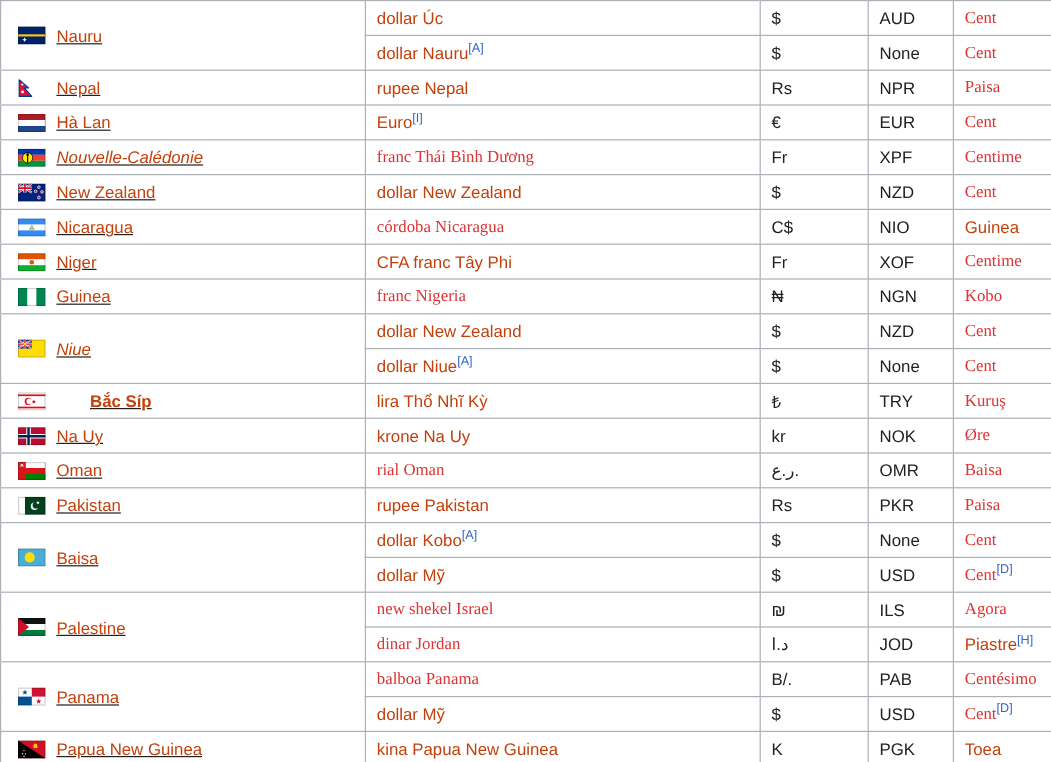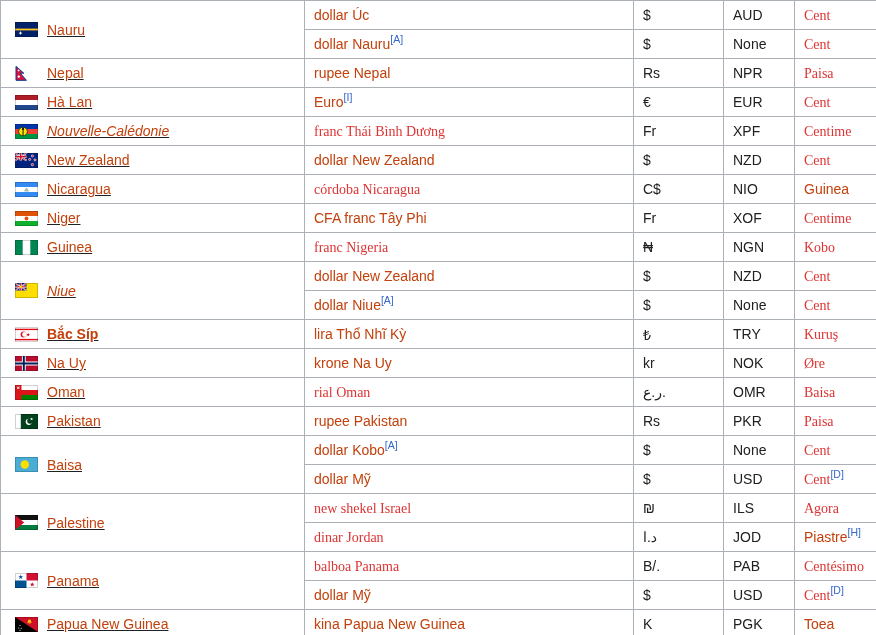--- a/index.html
+++ b/index.html
@@ -19,21 +19,21 @@
   td.c-country{padding-left:14px;}
   .country-inner{display:flex;align-items:center;text-decoration:underline;}
   .flag{display:inline-block;width:23px;height:15px;margin-right:9px;flex:0 0 auto;line-height:0;}
   .flag svg{display:block;}
   .flag.bordered svg{outline:1px solid rgba(0,0,0,.18);outline-offset:-1px;}
   a.lnk{text-decoration:none;cursor:pointer;}
   .blue{color:#c2410c;}
   .red{color:#dd3333;font-family:Liberation Serif, serif;}
   .plain{color:#202122;}
   .italic{font-style:italic;}
-  .bold{font-weight:bold;}
+  .bold{font-weight:bold;margin-left:28px;}
   sup.note{font-size:10.5px;line-height:0;vertical-align:super;color:#3366cc;cursor:pointer;}
 </style>
 </head>
 <body>
 
 <table class="wikitable">
   <colgroup>
     <col style="width:304px">
       <col style="width:329px">
       <col style="width:90px">

